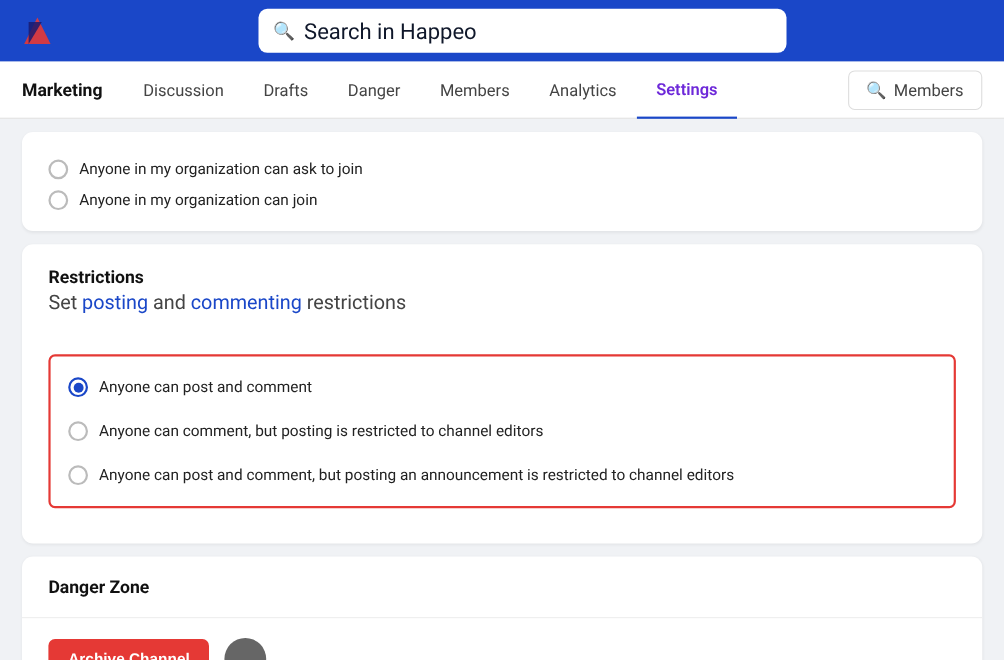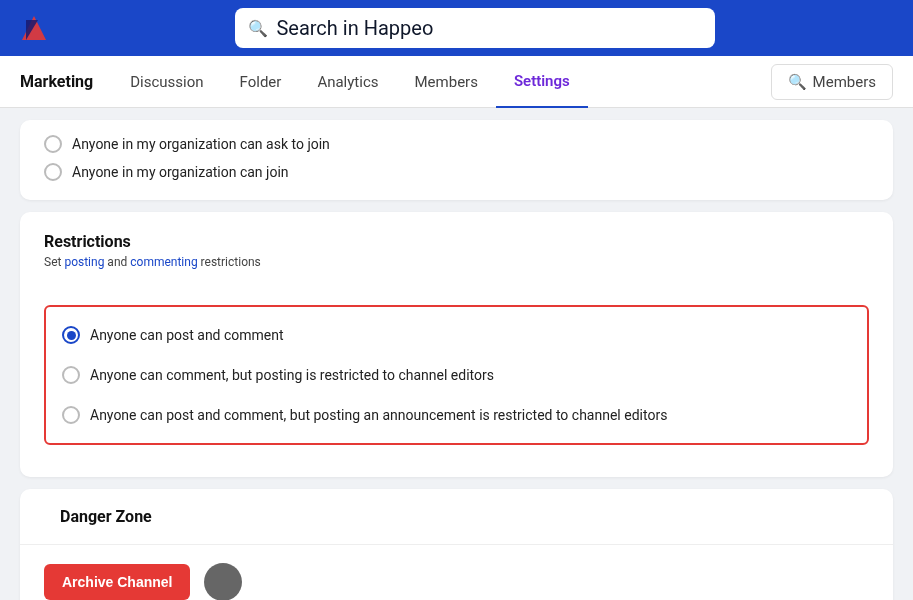--- a/index.html
+++ b/index.html
@@ -101,21 +101,21 @@
       padding: 12px 20px;
       display: flex;
       flex-direction: column;
       gap: 12px;
     }
 
     
     .join-options-card {
       background: white;
       border-radius: 10px;
-      padding: 10px 24px 14px;
+      padding: 20px 24px 14px;
       box-shadow: 0 1px 3px rgba(0,0,0,0.06);
     }
     .radio-option {
       display: flex;
       align-items: center;
       gap: 10px;
       padding: 5px 0;
       font-size: 14px;
       color: #222;
     }
@@ -146,21 +146,21 @@
       padding: 20px 24px 32px;
       box-shadow: 0 1px 3px rgba(0,0,0,0.06);
     }
     .card-title {
       font-size: 16px;
       font-weight: 700;
       color: #111;
       margin-bottom: 4px;
     }
     .card-subtitle {
-      font-size: 12px;
+      font-size: 18px;
       color: #444;
       margin-bottom: 16px;
     }
     .card-subtitle a {
       color: #1a47c8;
       text-decoration: none;
     }
 
     
     .red-bordered {
@@ -173,21 +173,21 @@
       margin-top: 36px;
     }
 
     
     .danger-zone-card {
       background: white;
       border-radius: 10px;
       box-shadow: 0 1px 3px rgba(0,0,0,0.06);
     }
     .danger-zone-header {
-      padding: 18px 40px;
+      padding: 18px 24px;
       border-bottom: 1px solid #eee;
     }
     .danger-zone-title {
       font-size: 16px;
       font-weight: 700;
       color: #111;
     }
     .danger-zone-body {
       padding: 18px 24px;
       display: flex;
@@ -233,23 +233,24 @@
       <span class="search-bar-icon">🔍</span>
       <span class="search-bar-text">Search in Happeo</span>
     </div>
   </div>
 </div>
 
 <div class="sub-nav">
   <span class="sub-nav-title">Marketing</span>
   <div class="sub-nav-links">
     <a class="sub-nav-link">Discussion</a>
-    <a class="sub-nav-link">Folder</a>
+    <a class="sub-nav-link">Drafts</a>
+    <a class="sub-nav-link">Danger</a>
+    <a class="sub-nav-link">Members</a>
     <a class="sub-nav-link">Analytics</a>
-    <a class="sub-nav-link">Members</a>
     <a class="sub-nav-link active">Settings</a>
   </div>
   <div class="sub-nav-search">
     <span>🔍</span>
     <span>Members</span>
   </div>
 </div>
 
 <div class="main-content">
 

